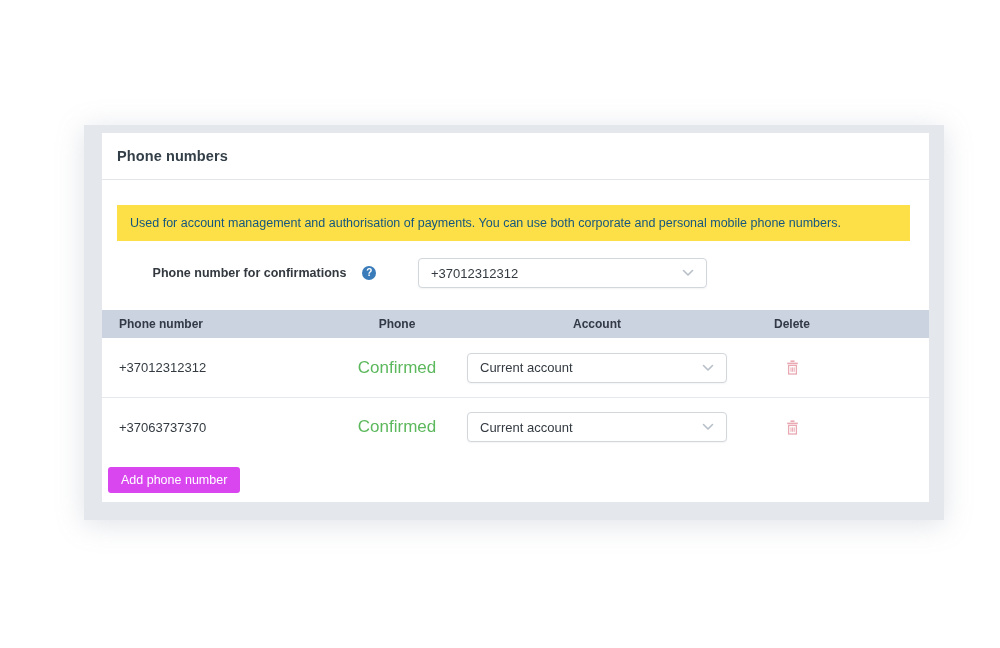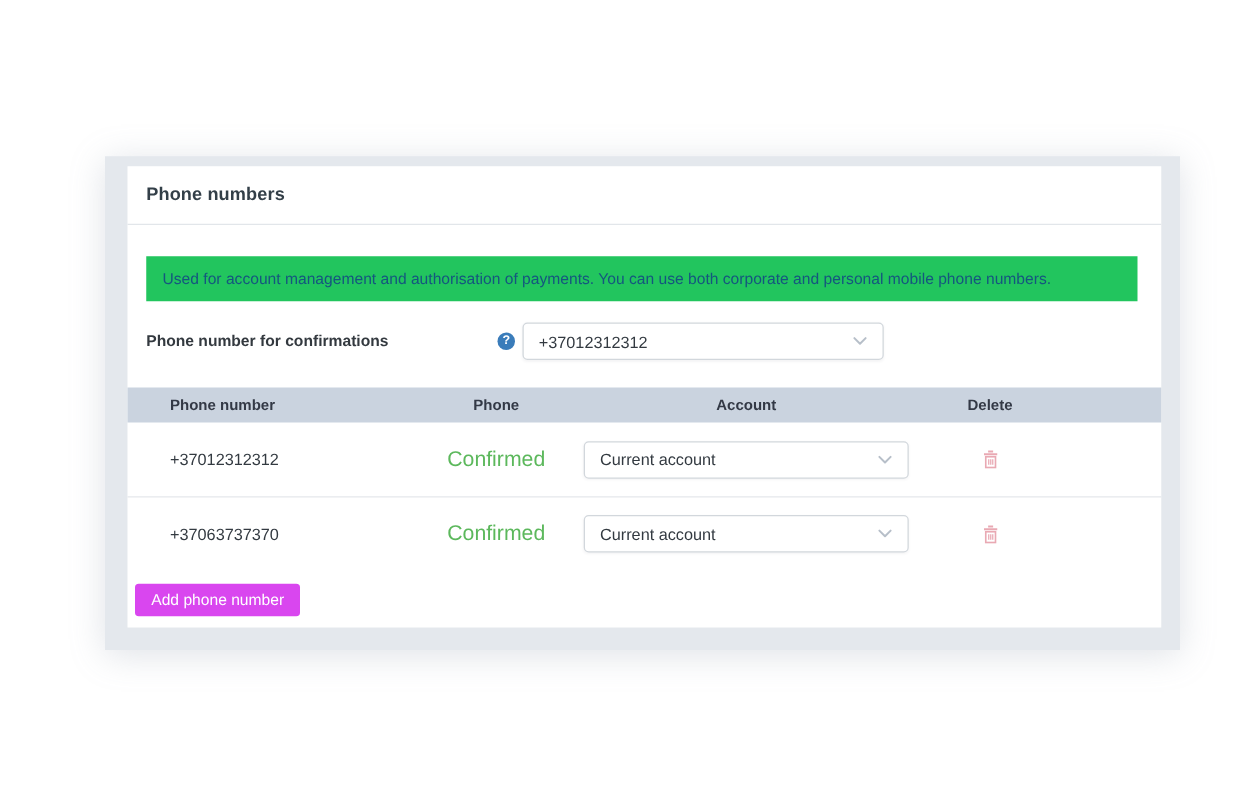--- a/index.html
+++ b/index.html
@@ -13,28 +13,28 @@
   }
   .card { width: 827px; height: 369px; background: #ffffff; display: flex; flex-direction: column; }
 
   .card-title-bar {
     height: 47px; flex: 0 0 47px; display: flex; align-items: center;
     padding-left: 15px; border-bottom: 1px solid #e2e6ea;
   }
   .card-title { font-size: 14.5px; font-weight: 700; color: #333f48; letter-spacing: .1px; }
 
   .banner {
-    margin: 25px 19px 0 15px; height: 36px; background: #22c55e;
+    margin: 25px 19px 0 15px; height: 36px; background: #fde047;
     display: flex; align-items: center; padding: 0 13px;
   }
   .banner-text { font-size: 12.5px; color: #15567f; }
 
   .confirm-row { margin: 17px 19px 0 15px; height: 30px; display: flex; align-items: center; }
   .confirm-label {
-    width: 295px; display: flex; justify-content: space-between; align-items: center; gap: 16px;
+    width: 295px; display: flex; justify-content: center; align-items: center; gap: 16px;
     font-size: 12.5px; font-weight: 700; color: #33393f;
   }
   .help-badge {
     width: 14px; height: 14px; border-radius: 50%; background: #3a7cba; color: #ffffff;
     font-size: 10px; font-weight: 700; line-height: 14px; text-align: center; flex: 0 0 14px;
     cursor: pointer;
   }
   .select {
     height: 30px; background: #ffffff; border: 1px solid #d2d7dc; border-radius: 4px;
     display: flex; align-items: center; justify-content: space-between;
@@ -42,21 +42,21 @@
     box-shadow: 0 1px 2px rgba(60,70,90,0.06);
   }
   .select-main { margin-left: 6px; width: 289px; }
   .select-row { width: 260px; }
   .chevron { flex: 0 0 12px; }
 
   .table { margin-top: 22px; width: 100%; }
   .thead, .trow { display: grid; grid-template-columns: 240px 110px 290px 100px 1fr; align-items: center; }
   .thead { height: 28px; background: #cad3df; }
   .th { font-size: 12px; font-weight: 700; color: #333946; text-align: center; }
-  .th.first, .td.first { text-align: left; padding-left: 34px; }
+  .th.first, .td.first { text-align: left; padding-left: 17px; }
   .trow { height: 60px; }
   .trow.bordered { border-bottom: 1px solid #e5e8ec; }
   .trow.last { height: 58px; }
   .td { text-align: center; }
   .td-phone { font-size: 13px; color: #333a41; }
   .td-status { font-size: 17px; color: #5cb85c; }
   .td-account { display: flex; justify-content: center; }
   .td-delete { display: flex; justify-content: center; }
   .trash-btn { background: none; border: none; cursor: pointer; padding: 2px; line-height: 0; }
 

